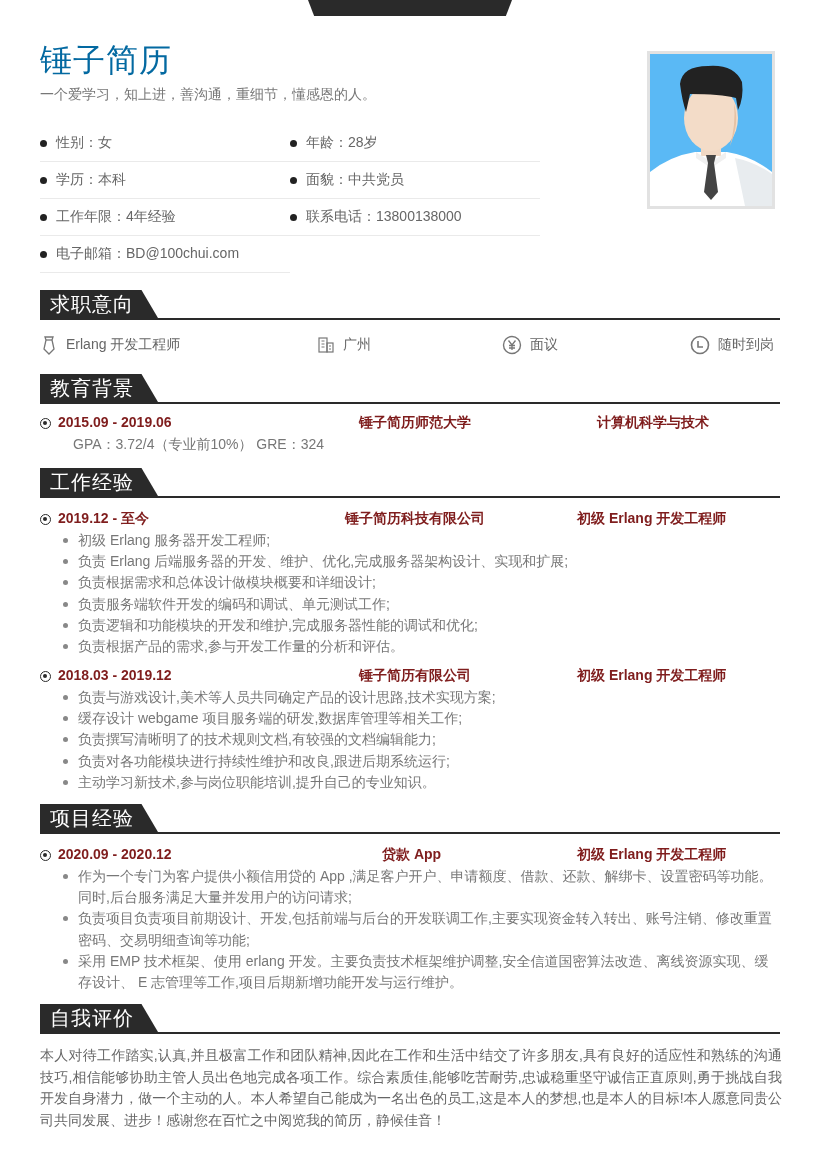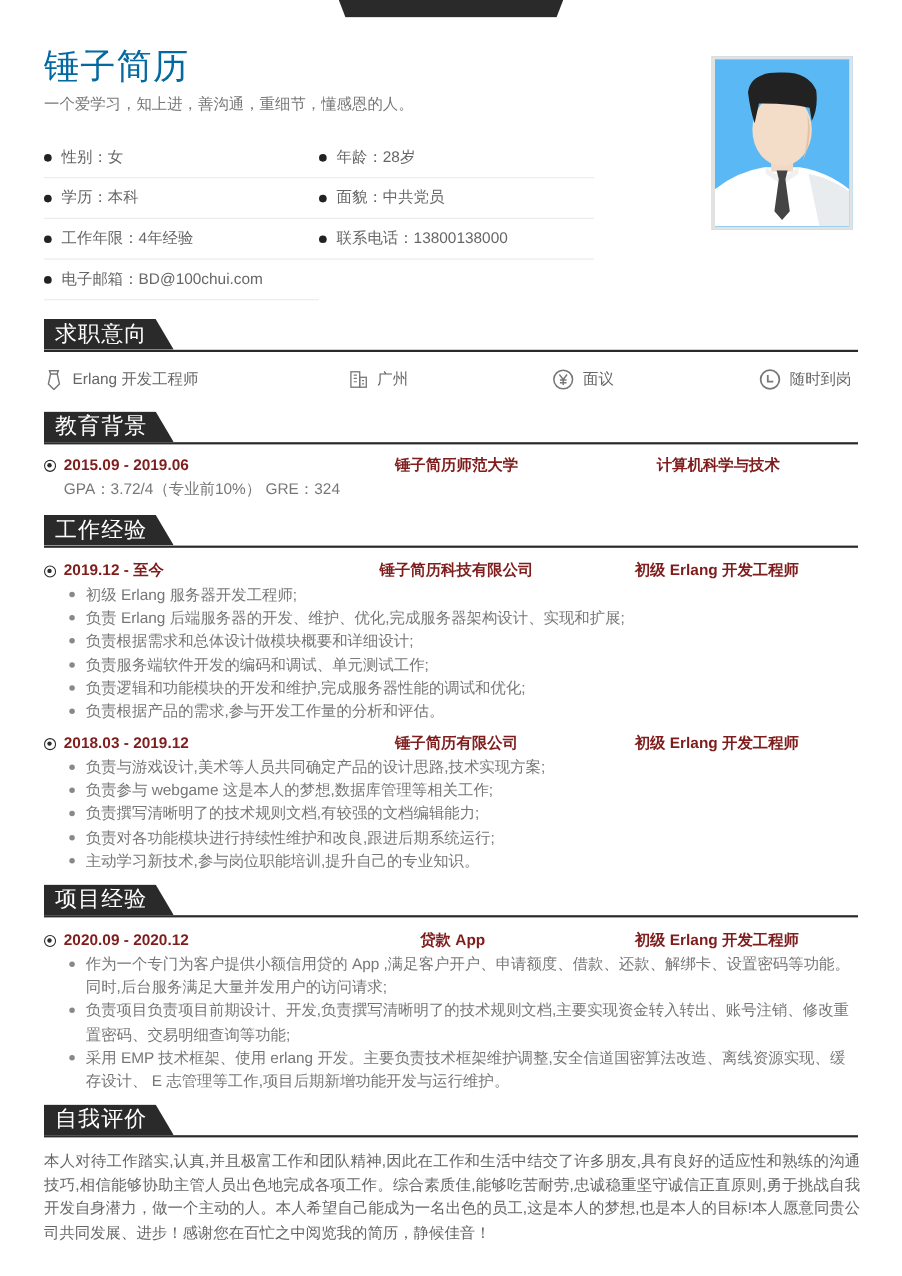--- a/index.html
+++ b/index.html
@@ -56,21 +56,21 @@
   .entry-head .radio {
     position: absolute; left: 0; top: 4px; width: 11px; height: 11px; border: 1.5px solid #2a2a2a; border-radius: 50%;
   }
   .entry-head .radio::after {
     content: ""; position: absolute; left: 2px; top: 2px; width: 4px; height: 4px; background: #2a2a2a; border-radius: 50%;
   }
   .entry-head .date { position: absolute; left: 18px; top: 0; }
   .entry-head .org { position: absolute; top: 0; }
   .entry-head .role { position: absolute; top: 0; left: 537px; }
 
-  .plain-line { position: absolute; left: 58px; font-size: 14px; color: #777; }
+  .plain-line { position: absolute; left: 73px; font-size: 14px; color: #777; }
 
   .bullets { position: absolute; left: 58px; width: 720px; font-size: 14px; color: #777; list-style: none; }
   .bullets li { position: relative; padding-left: 20px; line-height: 21.2px; }
   .bullets li::before {
     content: ""; position: absolute; left: 5px; top: 8px; width: 5px; height: 5px; border-radius: 50%; background: #888;
   }
 
   .self-eval {
     position: absolute; left: 40px; top: 1045px; width: 742px;
     font-size: 14px; color: #666; line-height: 21.5px; text-align: justify;
@@ -204,38 +204,38 @@
 </ul>
 
 <div class="entry-head" style="top:667px;">
   <span class="radio"></span>
   <span class="date">2018.03 - 2019.12</span>
   <span class="org" style="left:319px;">锤子简历有限公司</span>
   <span class="role">初级 Erlang 开发工程师</span>
 </div>
 <ul class="bullets" style="top:687px;">
   <li>负责与游戏设计,美术等人员共同确定产品的设计思路,技术实现方案;</li>
-  <li>负责参与 webgame 这是本人的梦想,数据库管理等相关工作;</li>
+  <li>缓存设计 webgame 项目服务端的研发,数据库管理等相关工作;</li>
   <li>负责撰写清晰明了的技术规则文档,有较强的文档编辑能力;</li>
   <li>负责对各功能模块进行持续性维护和改良,跟进后期系统运行;</li>
   <li>主动学习新技术,参与岗位职能培训,提升自己的专业知识。</li>
 </ul>
 
 <div class="section-head" style="top:804px;">
   <div class="label">项目经验</div>
 </div>
 
 <div class="entry-head" style="top:846px;">
   <span class="radio"></span>
   <span class="date">2020.09 - 2020.12</span>
   <span class="org" style="left:342px;">贷款 App</span>
   <span class="role">初级 Erlang 开发工程师</span>
 </div>
 <ul class="bullets" style="top:866px;">
   <li>作为一个专门为客户提供小额信用贷的 App ,满足客户开户、申请额度、借款、还款、解绑卡、设置密码等功能。同时,后台服务满足大量并发用户的访问请求;</li>
-  <li>负责项目负责项目前期设计、开发,负责撰写清晰明了的技术规则文档,主要实现资金转入转出、账号注销、修改重置密码、交易明细查询等功能;</li>
+  <li>负责项目负责项目前期设计、开发,包括前端与后台的开发联调工作,主要实现资金转入转出、账号注销、修改重置密码、交易明细查询等功能;</li>
   <li>采用 EMP 技术框架、使用 erlang 开发。主要负责技术框架维护调整,安全信道国密算法改造、离线资源实现、缓存设计、 E 志管理等工作,项目后期新增功能开发与运行维护。</li>
 </ul>
 
 <div class="section-head" style="top:1004px;">
   <div class="label">自我评价</div>
 </div>
 <p class="self-eval">本人对待工作踏实,认真,并且极富工作和团队精神,因此在工作和生活中结交了许多朋友,具有良好的适应性和熟练的沟通技巧,相信能够协助主管人员出色地完成各项工作。综合素质佳,能够吃苦耐劳,忠诚稳重坚守诚信正直原则,勇于挑战自我开发自身潜力，做一个主动的人。本人希望自己能成为一名出色的员工,这是本人的梦想,也是本人的目标!本人愿意同贵公司共同发展、进步！感谢您在百忙之中阅览我的简历，静候佳音！</p>
 
 </body></html>

